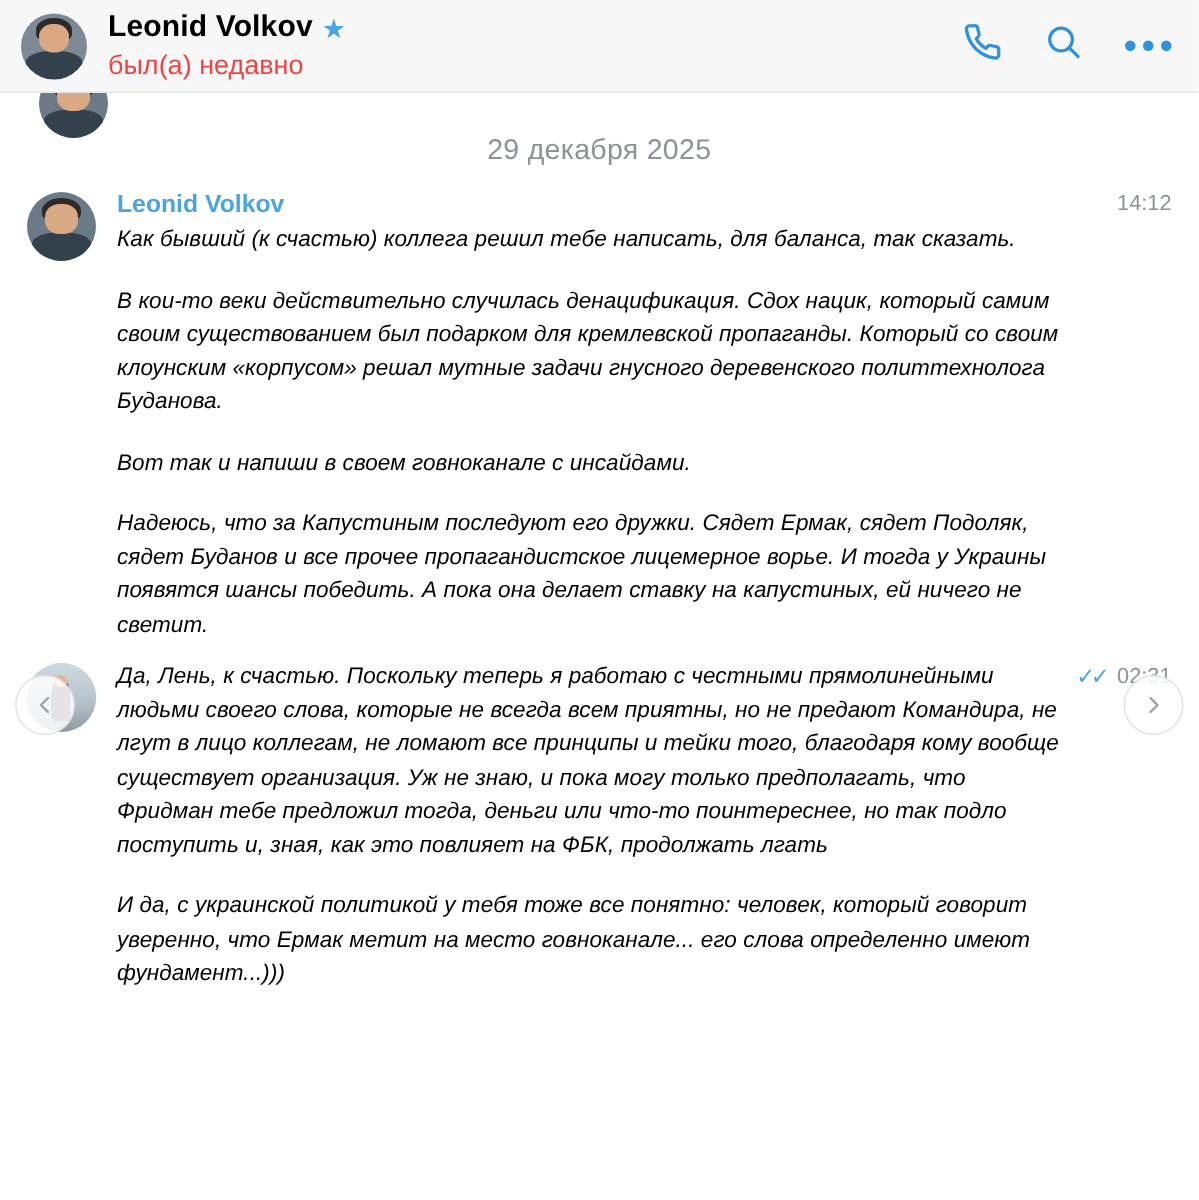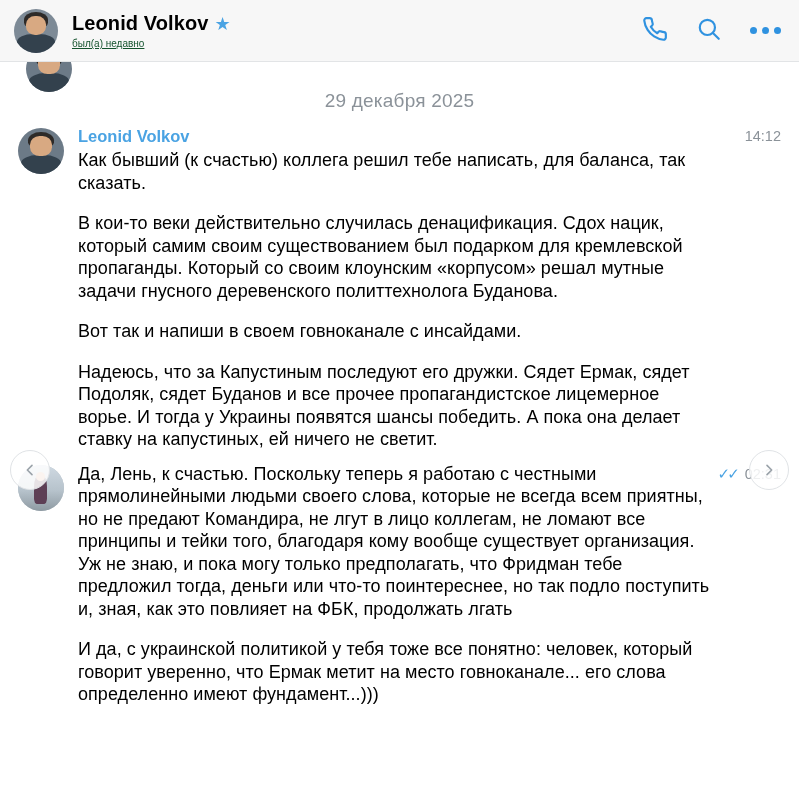--- a/index.html
+++ b/index.html
@@ -88,24 +88,23 @@
     color: #000000;
     letter-spacing: 0.1px;
     white-space: nowrap;
   }
   .verified {
     color: #4aa3e3;
     font-size: 18px;
     line-height: 1;
   }
   .header-sub {
-    font-size: 10px;
-    color: #14532d;
+    font-size: 18px;
+    color: #ef4444;
     margin-top: 3px;
-    text-decoration: underline;
   }
   .header-actions {
     display: flex;
     align-items: center;
     gap: 28px;
     color: #2f92e0;
     flex: 0 0 auto;
   }
   .hicon {
     cursor: pointer;
@@ -205,25 +204,26 @@
     font-size: 16.5px;
     font-weight: bold;
     color: #4aa3e3;
     line-height: 1.3;
     margin-bottom: 2px;
   }
   .sender.anna {
     color: #d45d9b;
   }
   .para {
-    font-size: 18px;
+    font-size: 15px;
     line-height: 22.5px;
     color: #000000;
     margin: 0 0 18px 0;
     letter-spacing: 0.05px;
+    font-style: italic;
   }
   .para:last-child {
     margin-bottom: 0;
   }
   .meta {
     position: absolute;
     right: 18px;
     top: 6px;
     display: flex;
     align-items: center;

